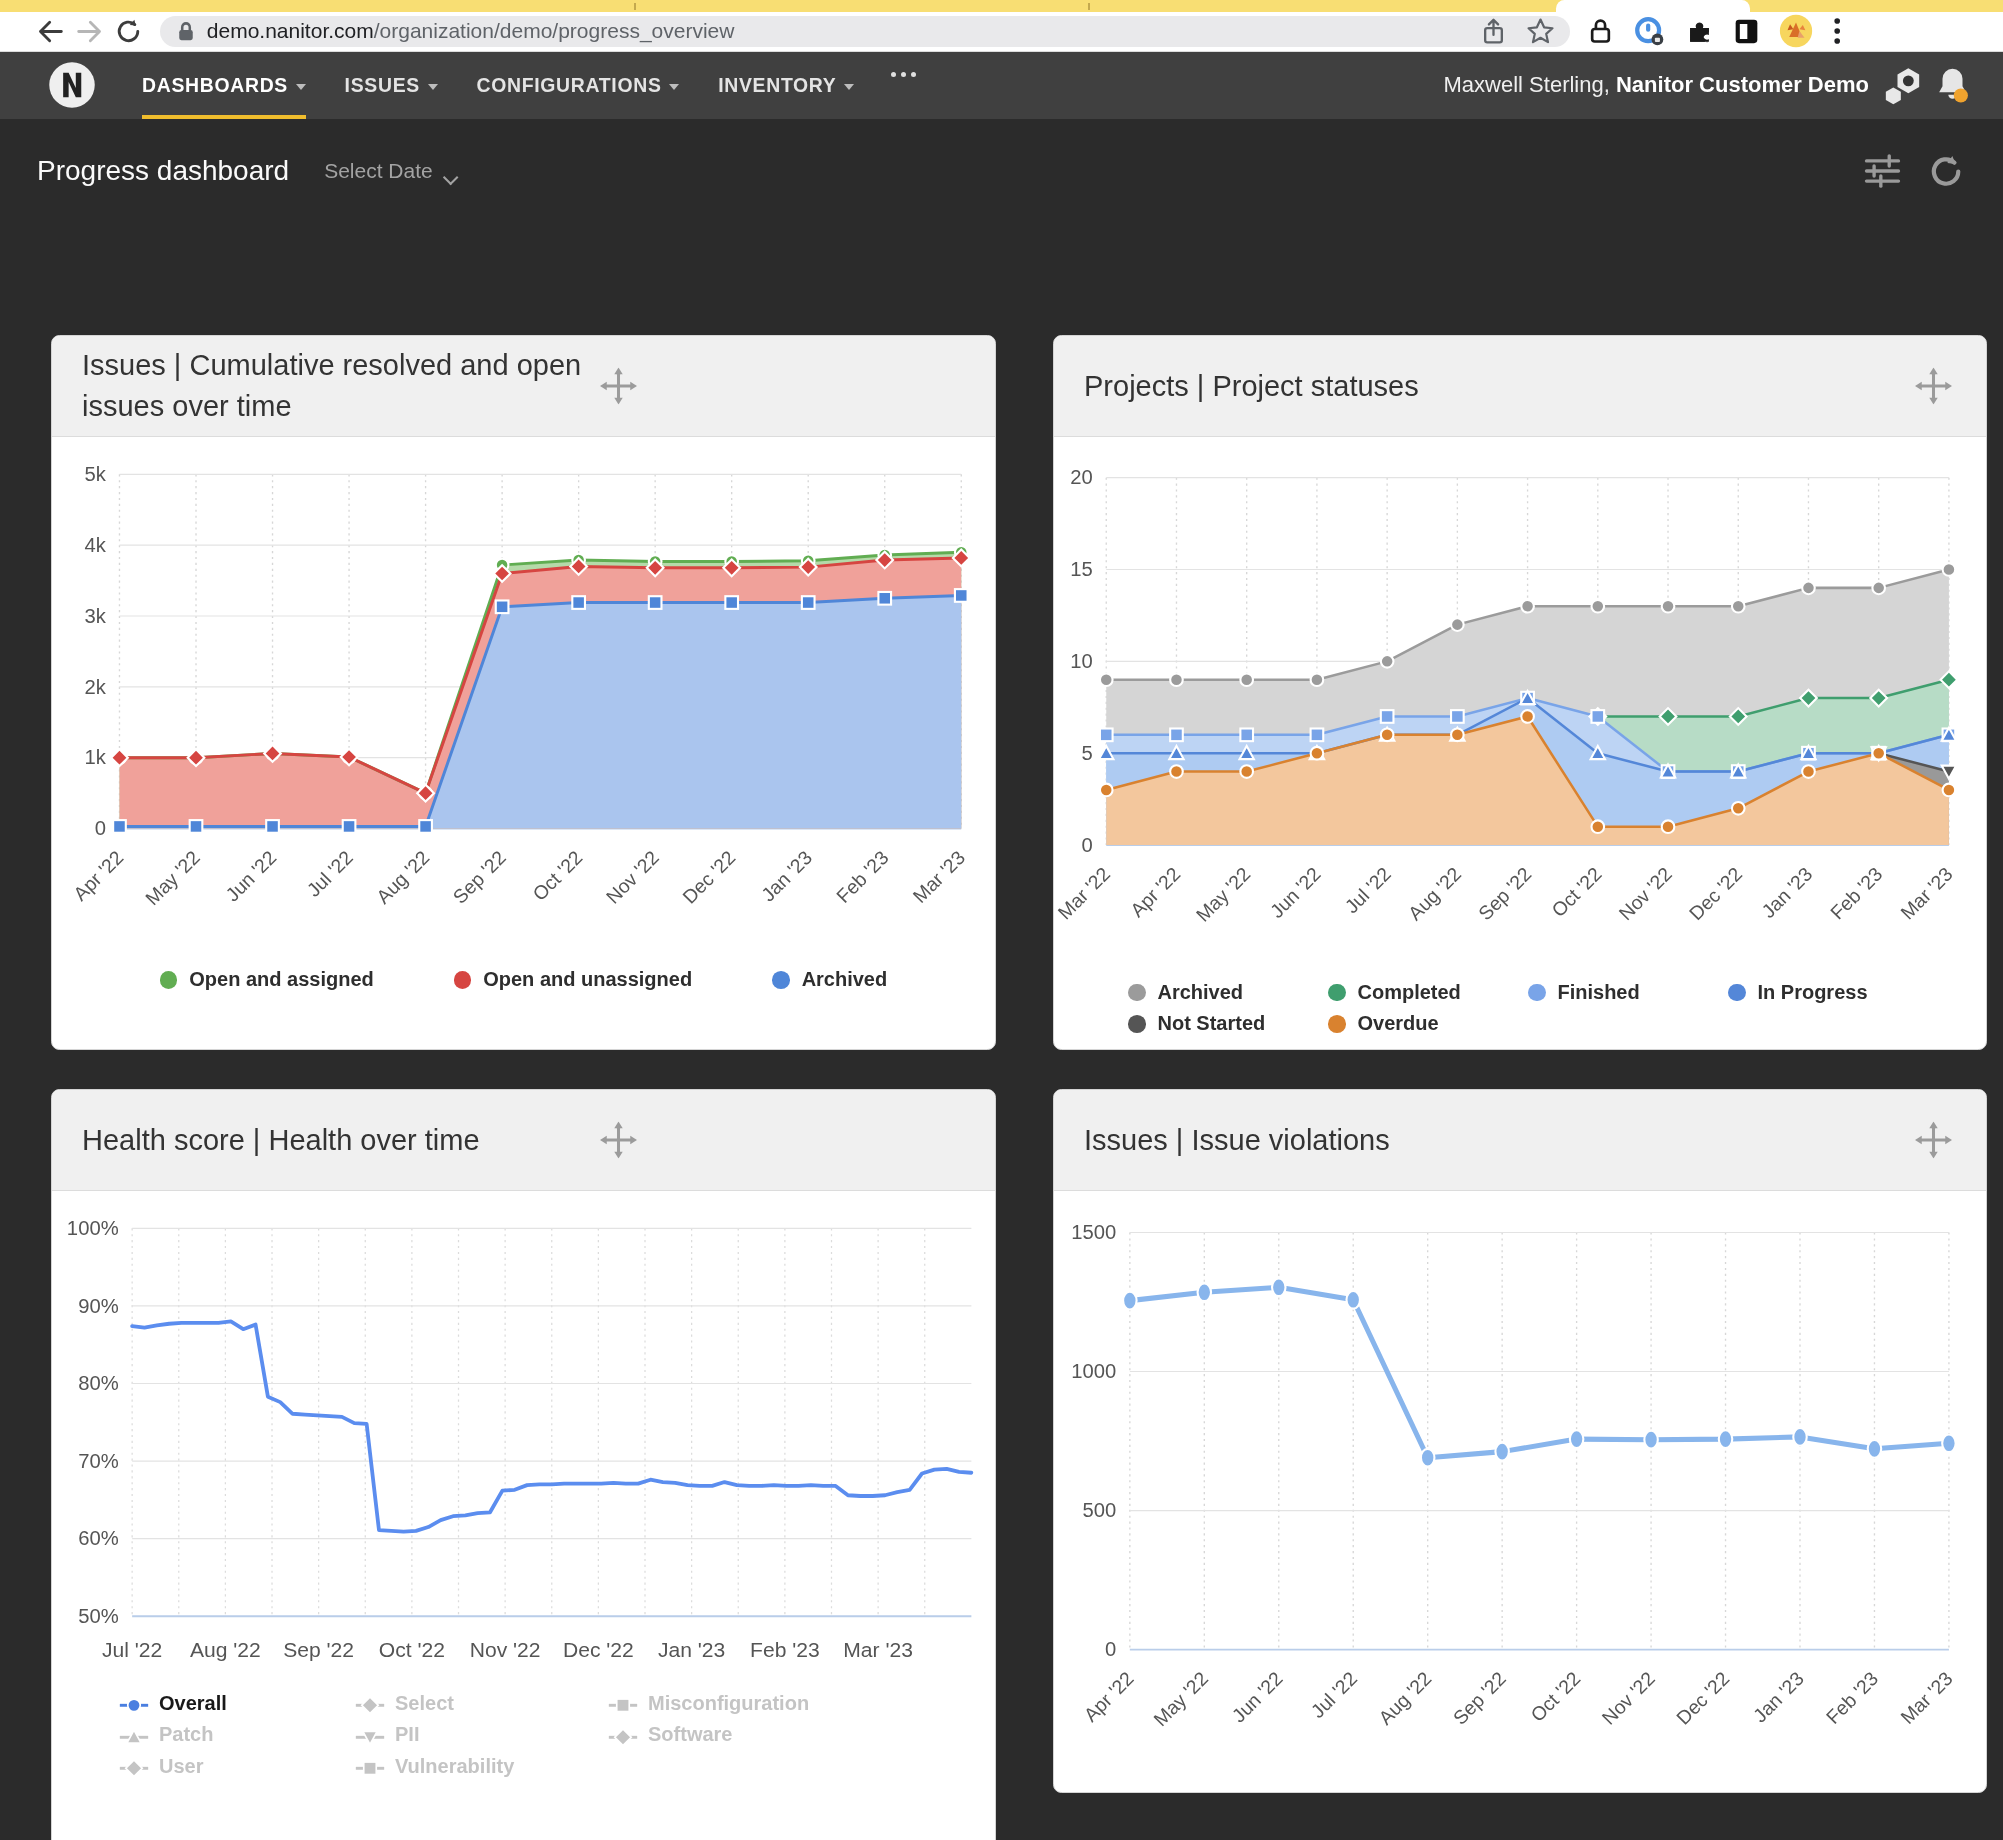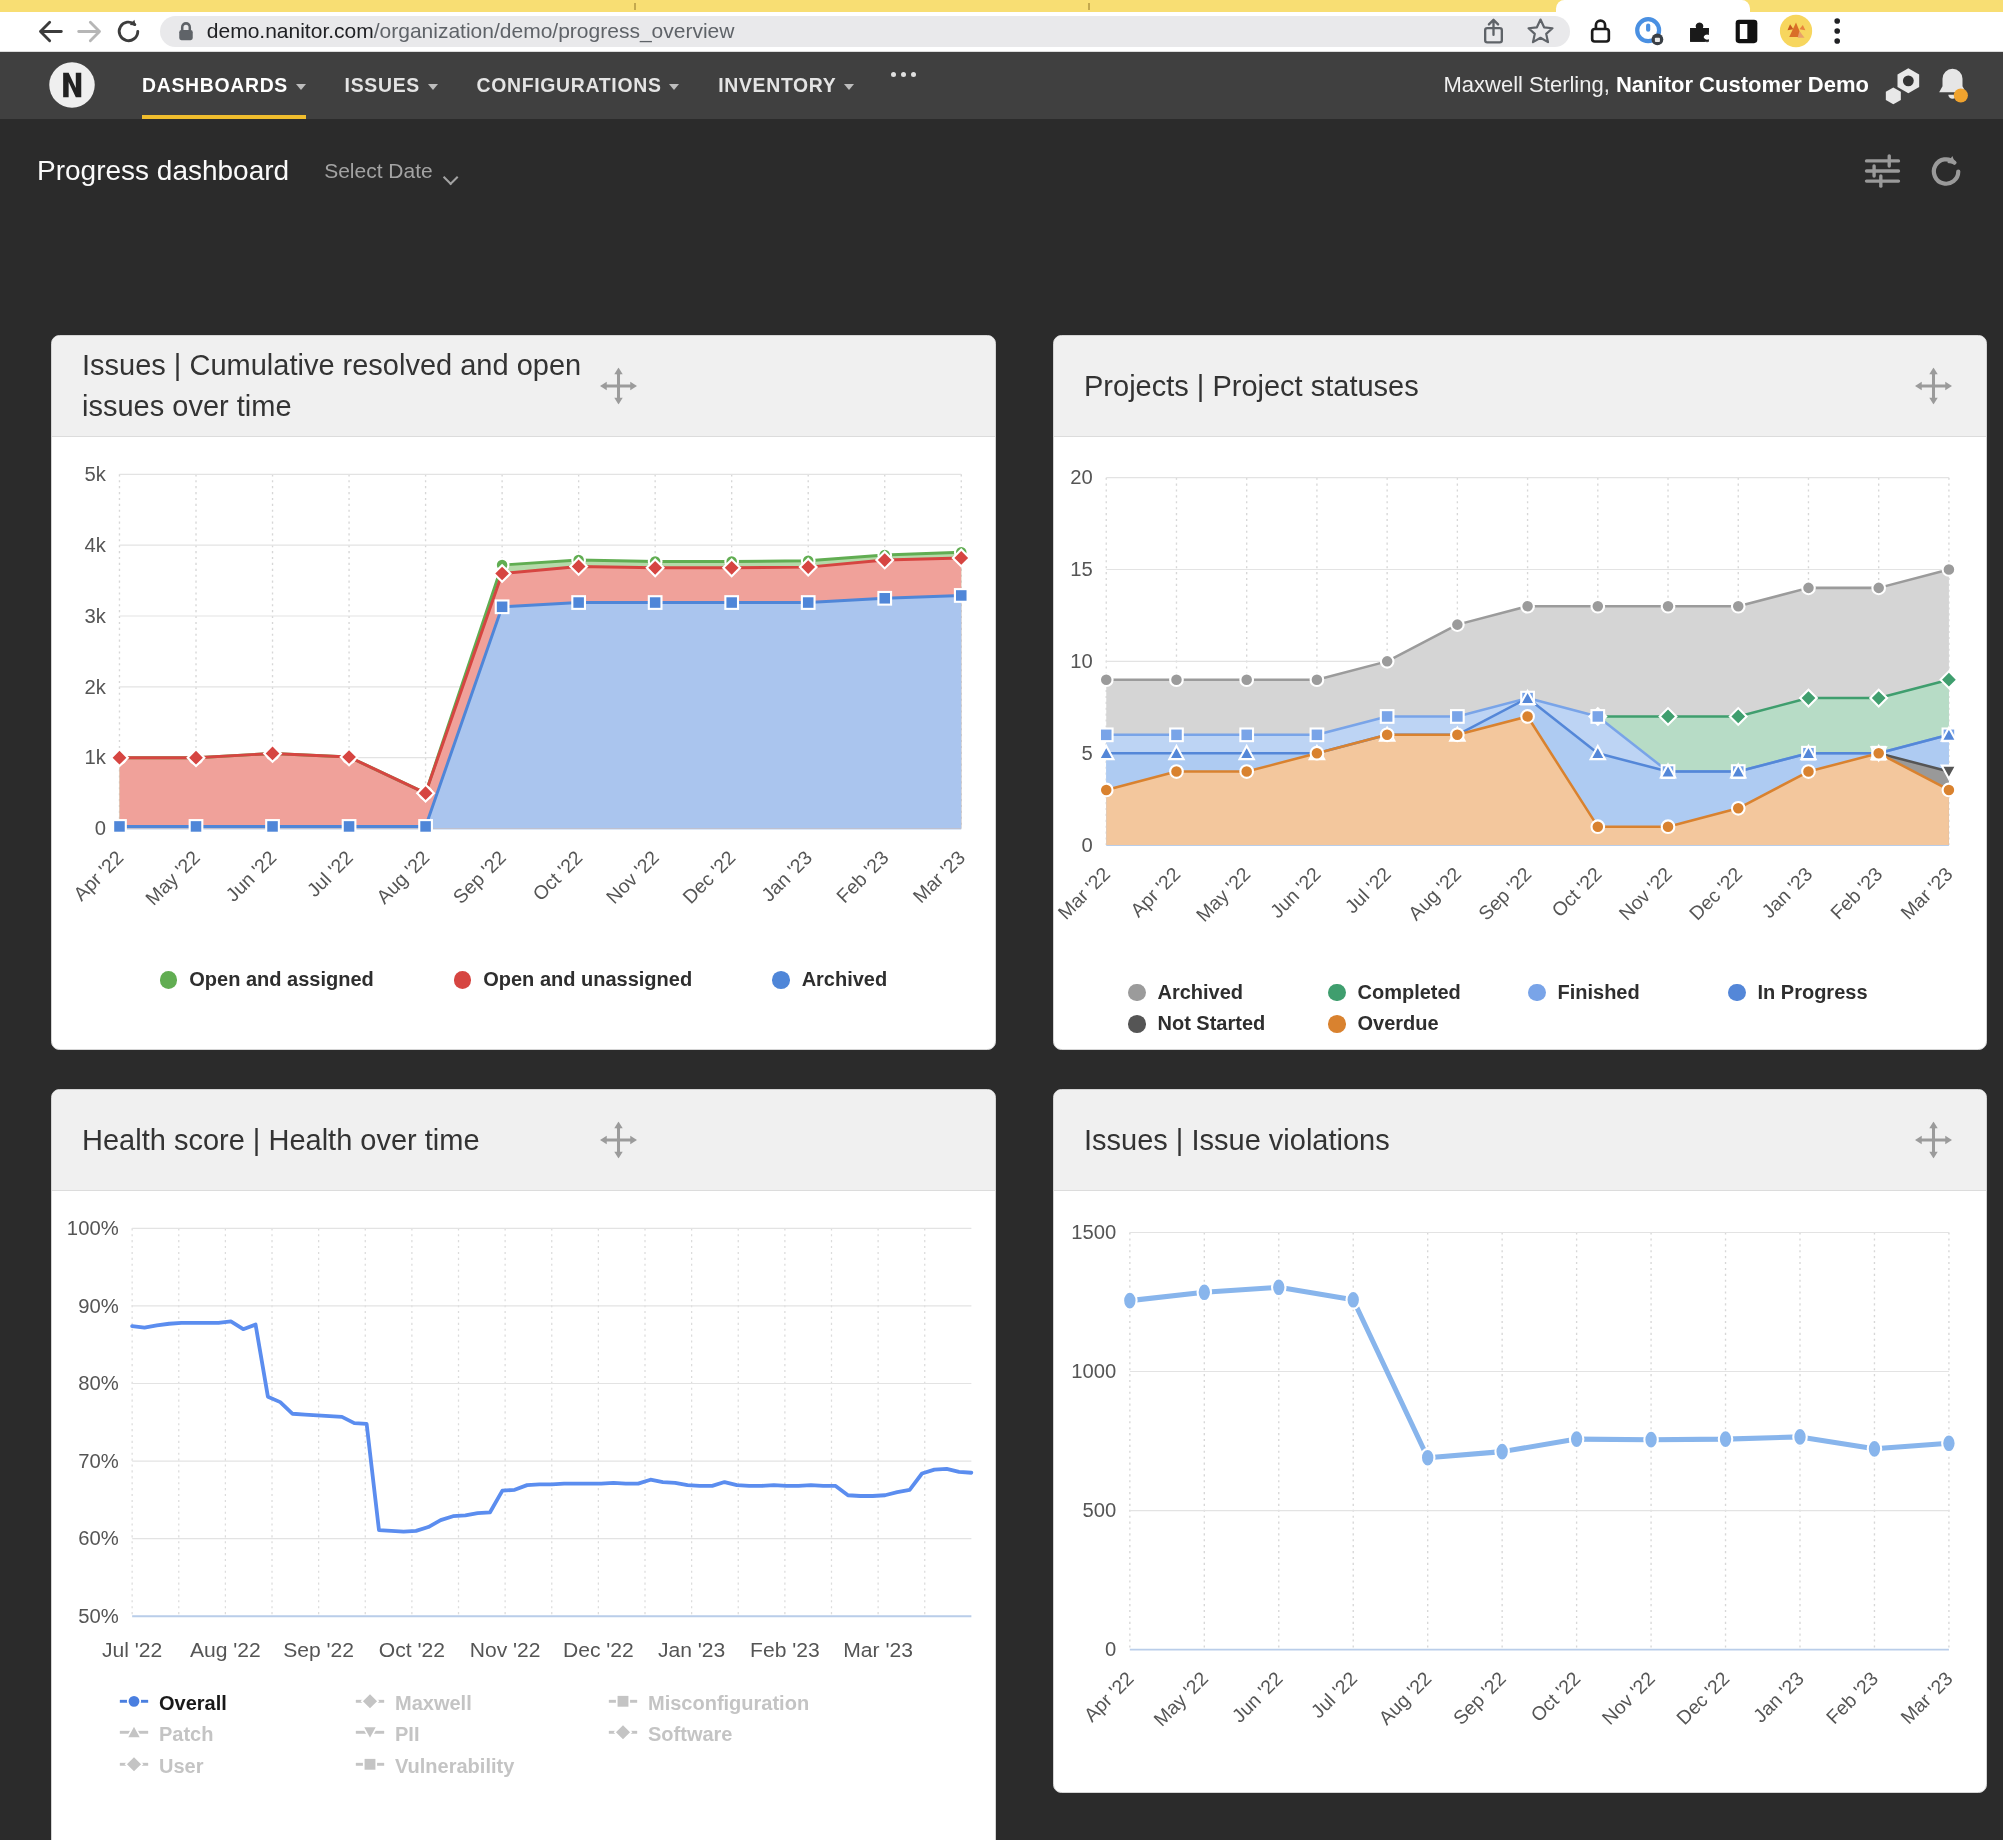--- a/index.html
+++ b/index.html
@@ -52,21 +52,21 @@
   .move{position:absolute;top:50%;transform:translateY(-50%)}
   #card-0 .move,#card-2 .move{left:548px}
   #card-1 .move,#card-3 .move{right:34px}
   .card-body{padding:11.8px 0 0 0}
   
   .legend1{display:flex;justify-content:center;gap:80px;margin-top:13.5px}
   .litem{display:flex;align-items:center;gap:11.8px;font-size:20px;font-weight:bold;color:#2e2e2e;cursor:pointer}
   .ldot{width:17.7px;height:17.7px;border-radius:50%;flex:0 0 auto}
   .legend2{display:grid;grid-template-columns:repeat(4,200px);row-gap:8.4px;padding-left:74px;margin-top:10px}
   .legend3{display:grid;grid-template-columns:236px 253px 278px;row-gap:8.4px;padding-left:67px;margin-top:17px}
-  .l3item{display:flex;align-items:flex-start;gap:10px;font-size:20px;font-weight:bold;cursor:pointer}
+  .l3item{display:flex;align-items:flex-end;gap:10px;font-size:20px;font-weight:bold;cursor:pointer}
   .l3item.inactive{color:#c4c4c4}
   .l3item.active{color:#191919}
   svg{display:block}
 </style>
 </head>
 <body>
 
 <div class="tabstrip">
   <span class="tab-tick" style="left:634px"></span>
   <span class="tab-tick" style="left:1088px"></span>
@@ -583,21 +583,21 @@
               <line x1="1" y1="11" x2="35" y2="11" stroke="#4a7fe0" stroke-width="3.5"></line>
               <circle cx="18" cy="11" r="7.5" fill="#4a7fe0" stroke="#fff" stroke-width="2"></circle>
             </svg>
             <span>Overall</span>
           </span>
           <span class="l3item inactive">
             <svg width="30" height="18.6" viewBox="0 0 36 22">
               <line x1="1" y1="11" x2="35" y2="11" stroke="#c4c4c4" stroke-width="3.5"></line>
               <rect x="11" y="4" width="14" height="14" fill="#c4c4c4" stroke="#fff" stroke-width="2" transform="rotate(45 18 11)"></rect>
             </svg>
-            <span>Maxwell</span>
+            <span>Select</span>
           </span>
           <span class="l3item inactive">
             <svg width="30" height="18.6" viewBox="0 0 36 22">
               <line x1="1" y1="11" x2="35" y2="11" stroke="#c4c4c4" stroke-width="3.5"></line>
               <rect x="10.5" y="3.5" width="15" height="15" fill="#c4c4c4" stroke="#fff" stroke-width="2"></rect>
             </svg>
             <span>Misconfiguration</span>
           </span>
           <span class="l3item inactive">
             <svg width="30" height="18.6" viewBox="0 0 36 22">

